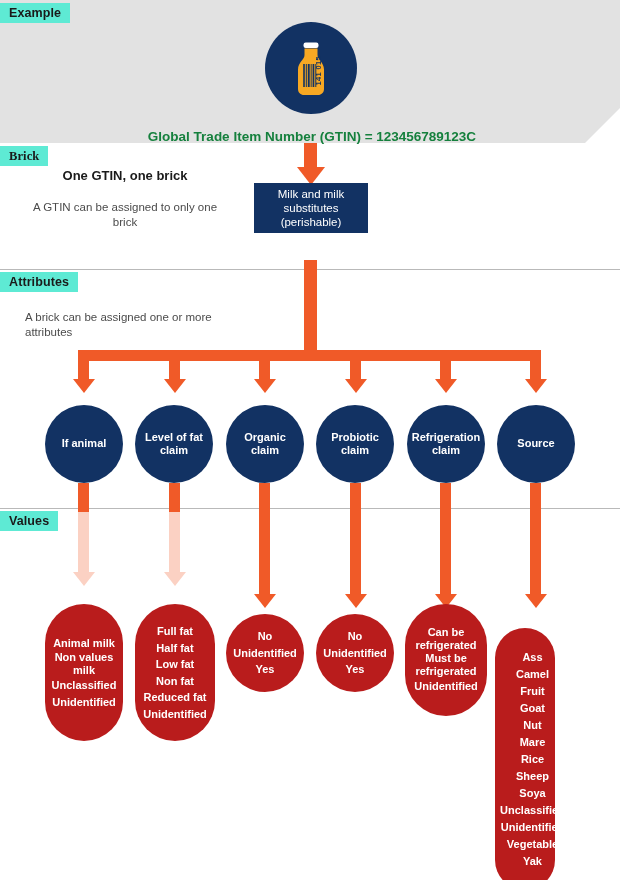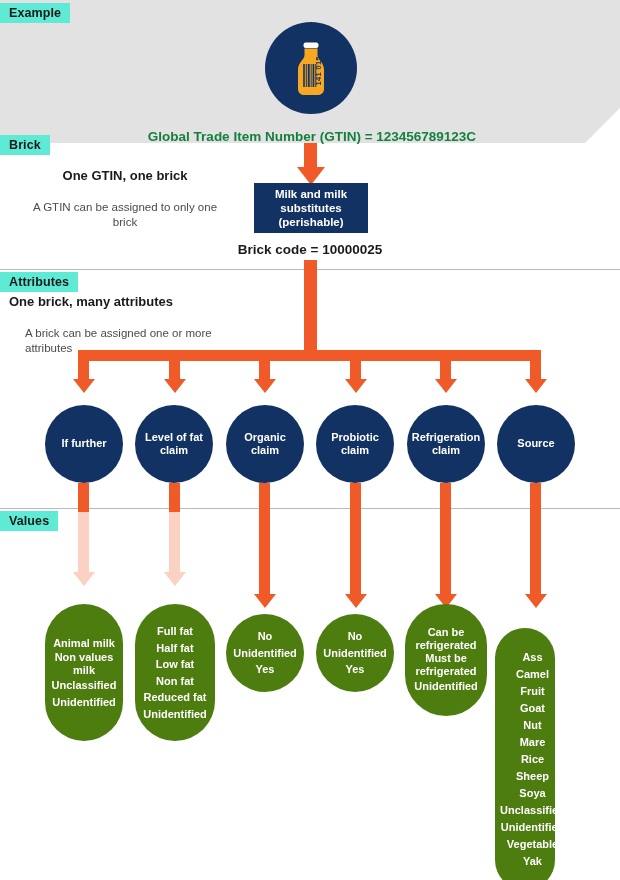--- a/index.html
+++ b/index.html
@@ -59,21 +59,21 @@
   #bottle-badge{
     position:absolute;z-index:7;left:265px;top:22px;width:92px;height:92px;
     border-radius:50%;background:#123263;
   }
 
   
   #brick-box{
     position:absolute;z-index:7;left:254px;top:183px;width:114px;height:50px;
     background:#123263;color:#fff;
     display:flex;align-items:center;justify-content:center;text-align:center;
-    font-size:11.5px;font-weight:bold;line-height:14px;
+    font-size:11.5px;font-weight:normal;line-height:14px;
   }
 
   
   .conn{position:absolute;background:#f05a28;z-index:4;}
   .arrowhead{
     position:absolute;z-index:4;width:0;height:0;
     border-left:11px solid transparent;border-right:11px solid transparent;
     border-top:14px solid #f05a28;
   }
   .arrowhead.big{
@@ -84,21 +84,21 @@
   .attr-circle{
     position:absolute;z-index:7;width:78px;height:78px;border-radius:50%;
     background:#123263;color:#fff;
     display:flex;align-items:center;justify-content:center;text-align:center;
     font-size:11px;font-weight:bold;line-height:13.5px;padding:0 4px;
     box-sizing:border-box;
   }
 
   
   .value-pill{
-    position:absolute;z-index:7;background:#4d7c0f;color:#fff;
+    position:absolute;z-index:7;background:#b91c1c;color:#fff;
     border-radius:999px;
     display:flex;flex-direction:column;align-items:center;justify-content:center;
     text-align:center;font-size:11px;font-weight:bold;line-height:16.5px;
     padding:0 5px;box-sizing:border-box;
   }
   .value-pill span{display:block;white-space:nowrap;}
   .value-pill span.wrap{white-space:normal;line-height:13px;}
 </style>
 </head>
 <body>
@@ -123,63 +123,61 @@
       </g>
       <text x="55.6" y="63.5" transform="rotate(-90 55.6 63.5)" fill="#123263" font-family="'Liberation Sans', sans-serif" font-size="7.4" font-weight="bold" letter-spacing="0.4">141 015</text>
     </svg>
   </div>
 
   <div id="gtin-caption">Global Trade Item Number (GTIN) = 123456789123C</div>
 
   <div class="conn" style="left:304px;top:143px;width:13px;height:32px;"></div>
   <div class="arrowhead big" style="left:296.5px;top:167px;"></div>
 
-  <div class="band-chip" style="left:0;top:135px;">Brick</div>
+  <div class="band-chip" style="left:0;top:146px;font-family:Liberation Serif, serif;">Brick</div>
 
   <div class="copy" style="left:9px;top:168px;text-align:center;">
     <p class="head">One GTIN, one brick</p>
     <p class="sub">A GTIN can be assigned to only one brick</p>
   </div>
 
   <div id="brick-box">
     <span>
       <span>Milk and milk</span><br>
       <span>substitutes</span><br>
       <span>(perishable)</span>
     </span>
   </div>
 
-  <div id="brick-code-caption">Brick code = 10000025</div>
 
   <div class="conn" style="left:304px;top:260px;width:13px;height:91px;"></div>
   <div class="conn" style="left:78px;top:350px;width:463px;height:11px;"></div>
 
   <div class="rule" style="left:0;top:269px;width:620px;"></div>
   <div class="band-chip" style="left:0;top:272px;">Attributes</div>
 
   <div class="copy" style="left:9px;top:294px;">
-    <p class="head">One brick, many attributes</p>
     <p class="sub">A brick can be assigned one or more attributes</p>
   </div>
 
   <div class="conn" style="left:78px;top:361px;width:11px;height:22px;"></div>
   <div class="arrowhead" style="left:72.5px;top:379px;"></div>
   <div class="conn" style="left:169px;top:361px;width:11px;height:22px;"></div>
   <div class="arrowhead" style="left:163.5px;top:379px;"></div>
   <div class="conn" style="left:259px;top:361px;width:11px;height:22px;"></div>
   <div class="arrowhead" style="left:253.5px;top:379px;"></div>
   <div class="conn" style="left:350px;top:361px;width:11px;height:22px;"></div>
   <div class="arrowhead" style="left:344.5px;top:379px;"></div>
   <div class="conn" style="left:440px;top:361px;width:11px;height:22px;"></div>
   <div class="arrowhead" style="left:434.5px;top:379px;"></div>
   <div class="conn" style="left:530px;top:361px;width:11px;height:22px;"></div>
   <div class="arrowhead" style="left:524.5px;top:379px;"></div>
 
   <div class="attr-circle" style="left:45px;top:405px;">
-    <span><span>If further</span></span>
+    <span><span>If animal</span></span>
   </div>
   <div class="attr-circle" style="left:135px;top:405px;">
     <span><span>Level of fat</span><br><span>claim</span></span>
   </div>
   <div class="attr-circle" style="left:226px;top:405px;">
     <span><span>Organic</span><br><span>claim</span></span>
   </div>
   <div class="attr-circle" style="left:316px;top:405px;">
     <span><span>Probiotic</span><br><span>claim</span></span>
   </div>

